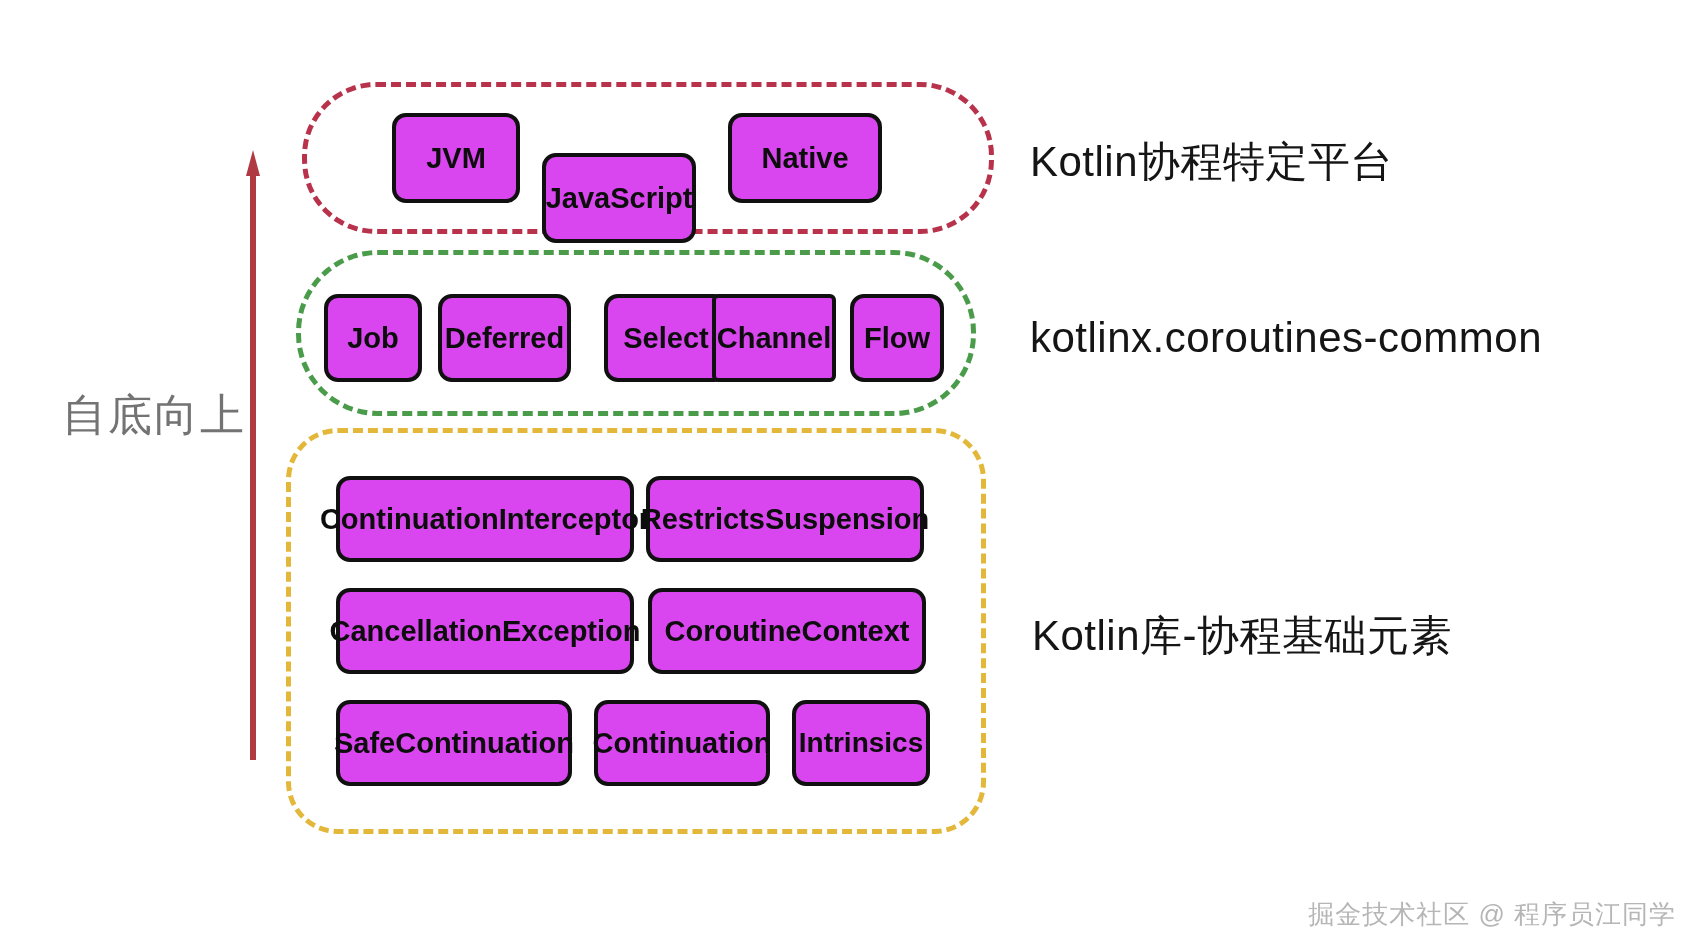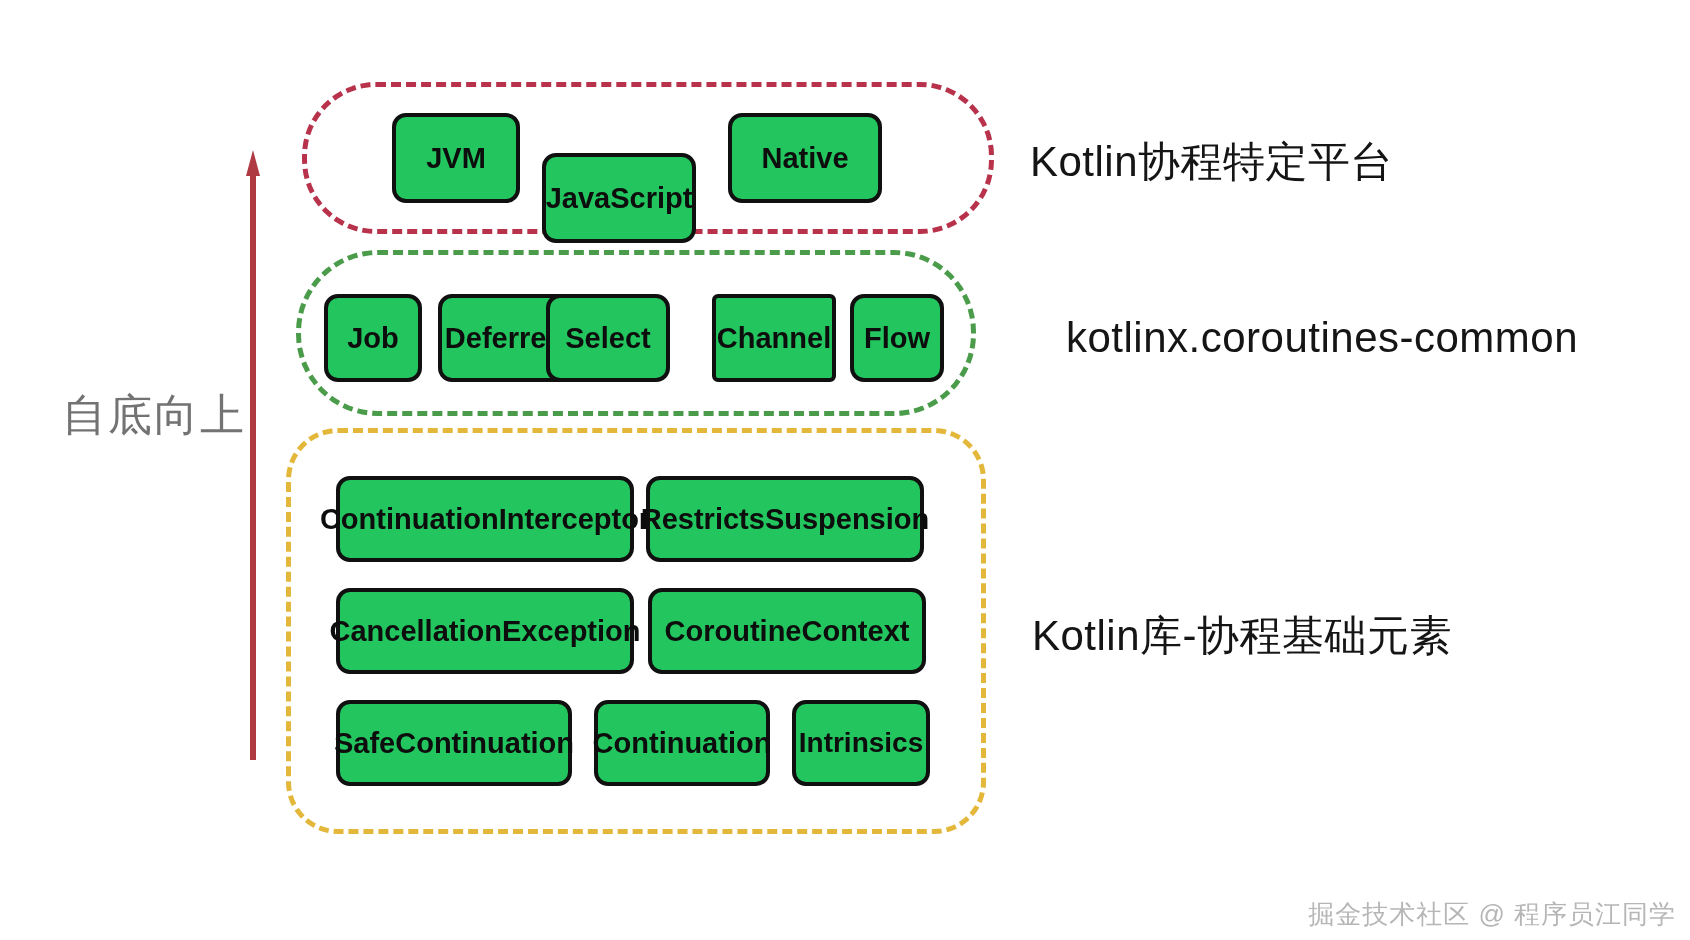--- a/index.html
+++ b/index.html
@@ -84,21 +84,21 @@
     width: 700px;
     height: 406px;
     border: 5px dashed #e3b83a;
     border-radius: 52px;
   }
 
   
   .node {
     position: absolute;
     box-sizing: border-box;
-    background: #22c55e;
+    background: #d946ef;
     border: 4px solid #101010;
     border-radius: 14px;
     display: flex;
     align-items: center;
     justify-content: center;
     font-size: 29px;
     font-weight: 600;
     color: #0d0d0d;
     white-space: nowrap;
     letter-spacing: 0px;
@@ -139,24 +139,24 @@
 
   <div class="group group-platform"></div>
   <div class="node" style="left:392px; top:113px; width:128px; height:90px;">JVM</div>
   <div class="node" style="left:542px; top:113px; width:154px; height:90px;margin-top:40px;">JavaScript</div>
   <div class="node" style="left:728px; top:113px; width:154px; height:90px;">Native</div>
   <div class="section-label" style="left:1030px; top:134px;">Kotlin协程特定平台</div>
 
   <div class="group group-common"></div>
   <div class="node" style="left:324px; top:294px; width:98px; height:88px;">Job</div>
   <div class="node" style="left:438px; top:294px; width:133px; height:88px;">Deferred</div>
-  <div class="node" style="left:546px; top:294px; width:124px; height:88px;">Select</div>
+  <div class="node" style="left:604px; top:294px; width:124px; height:88px;">Select</div>
   <div class="node" style="left:712px; top:294px; width:124px; height:88px;border-radius:6px;">Channel</div>
   <div class="node" style="left:850px; top:294px; width:94px; height:88px;">Flow</div>
-  <div class="section-label" style="left:1030px; top:314px;margin-left:36px;">kotlinx.coroutines-common</div>
+  <div class="section-label" style="left:1030px; top:314px;">kotlinx.coroutines-common</div>
 
   <div class="group group-core"></div>
 
   <div class="node" style="left:336px; top:476px; width:298px; height:86px;">ContinuationInterceptor</div>
   <div class="node" style="left:646px; top:476px; width:278px; height:86px;">RestrictsSuspension</div>
 
   <div class="node" style="left:648px; top:588px; width:278px; height:86px;">CoroutineContext</div>
   <div class="node" style="left:336px; top:588px; width:298px; height:86px;">CancellationException</div>
 
   <div class="node" style="left:336px; top:700px; width:236px; height:86px;">SafeContinuation</div>

